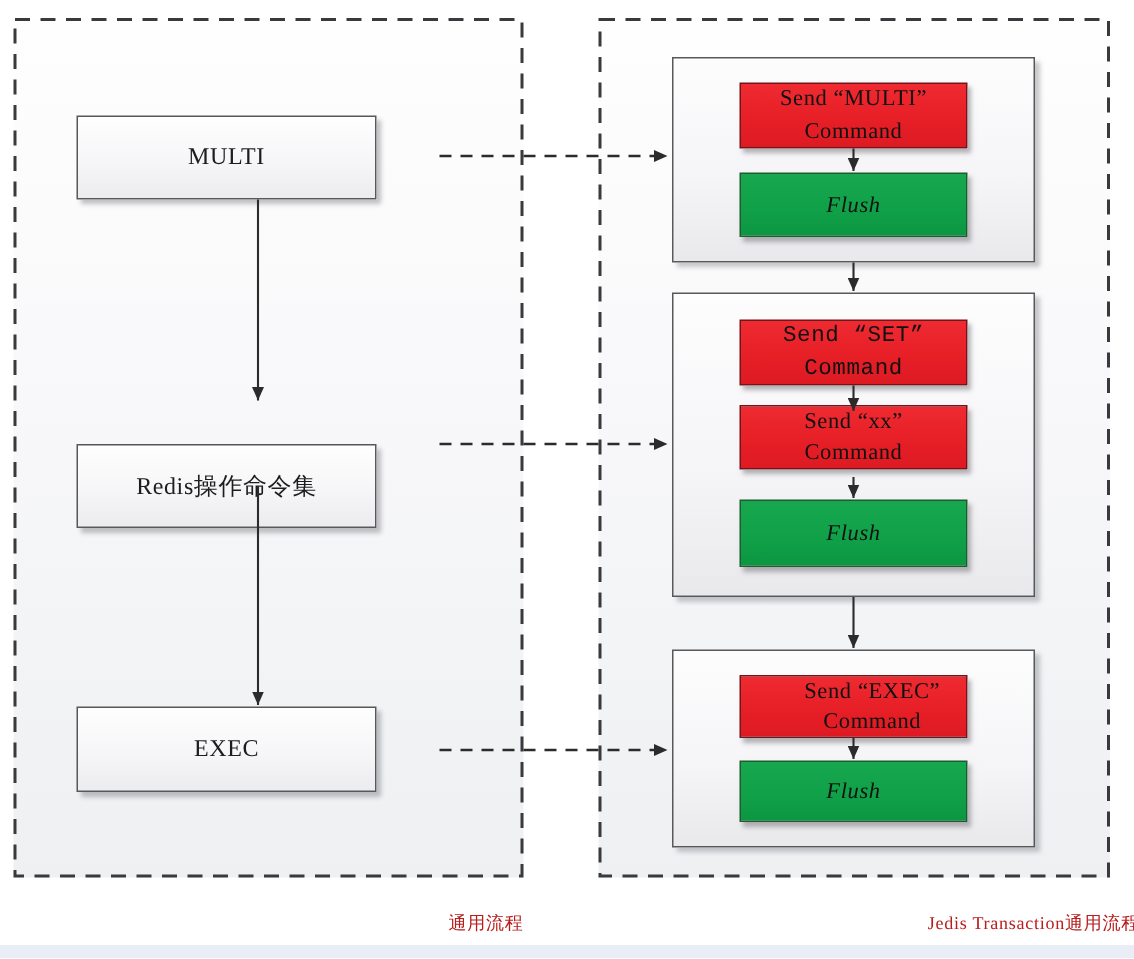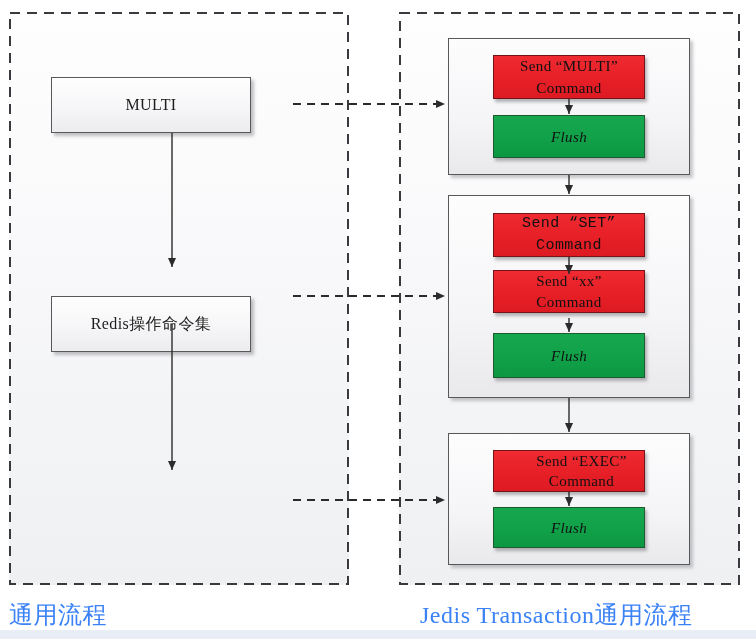--- a/index.html
+++ b/index.html
@@ -59,22 +59,22 @@
   #step-r1{top:55px;height:44px;}
   #step-g1{top:115px;height:43px;}
   #step-r2{top:213px;height:44px;font-family:Liberation Mono, monospace;}
   #step-r3{top:270px;height:43px;}
   #step-g2{top:333px;height:45px;}
   #step-r4{top:450px;height:42px;padding-left:25px;}
   #step-g3{top:507px;height:41px;}
 
   .caption{
     position:absolute;top:601px;height:28px;
-    display:flex;align-items:center;justify-content:flex-start;
-    font-size:24px;color:#3b82f6;letter-spacing:0.5px;z-index:2;
+    display:flex;align-items:center;justify-content:flex-end;
+    font-size:12px;color:#b91c1c;letter-spacing:0.5px;z-index:2;
   }
   #caption-left{left:9px;width:340px;}
   #caption-right{left:420px;width:340px;}
 
   #bottom-strip{
     position:absolute;left:0;top:630px;width:756px;height:9px;
     background:#e9eef6;z-index:1;
   }
 
   svg.overlay{
@@ -88,20 +88,23 @@
 <div class="canvas">
 
   <div class="panel" id="panel-left"></div>
   <div class="panel" id="panel-right"></div>
 
   <div class="flow-box" id="box-multi">
     <span>MULTI</span>
   </div>
   <div class="flow-box" id="box-redis">
     <span>Redis操作命令集</span>
+  </div>
+  <div class="flow-box" id="box-exec">
+    <span>EXEC</span>
   </div>
 
   <div class="group" id="group-1"></div>
   <div class="group" id="group-2"></div>
   <div class="group" id="group-3"></div>
 
   <div class="cmd red" id="step-r1">
     <span>Send “MULTI”</span>
     <span>Command</span>
   </div>

